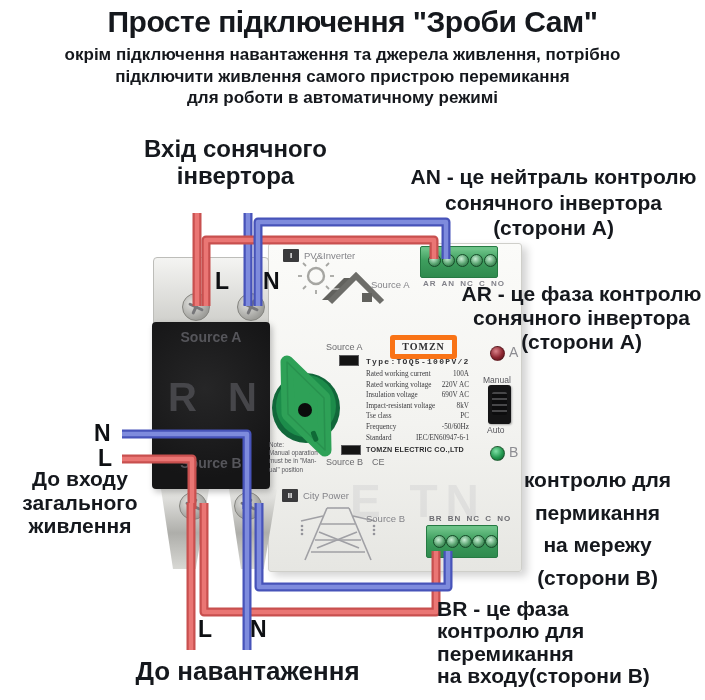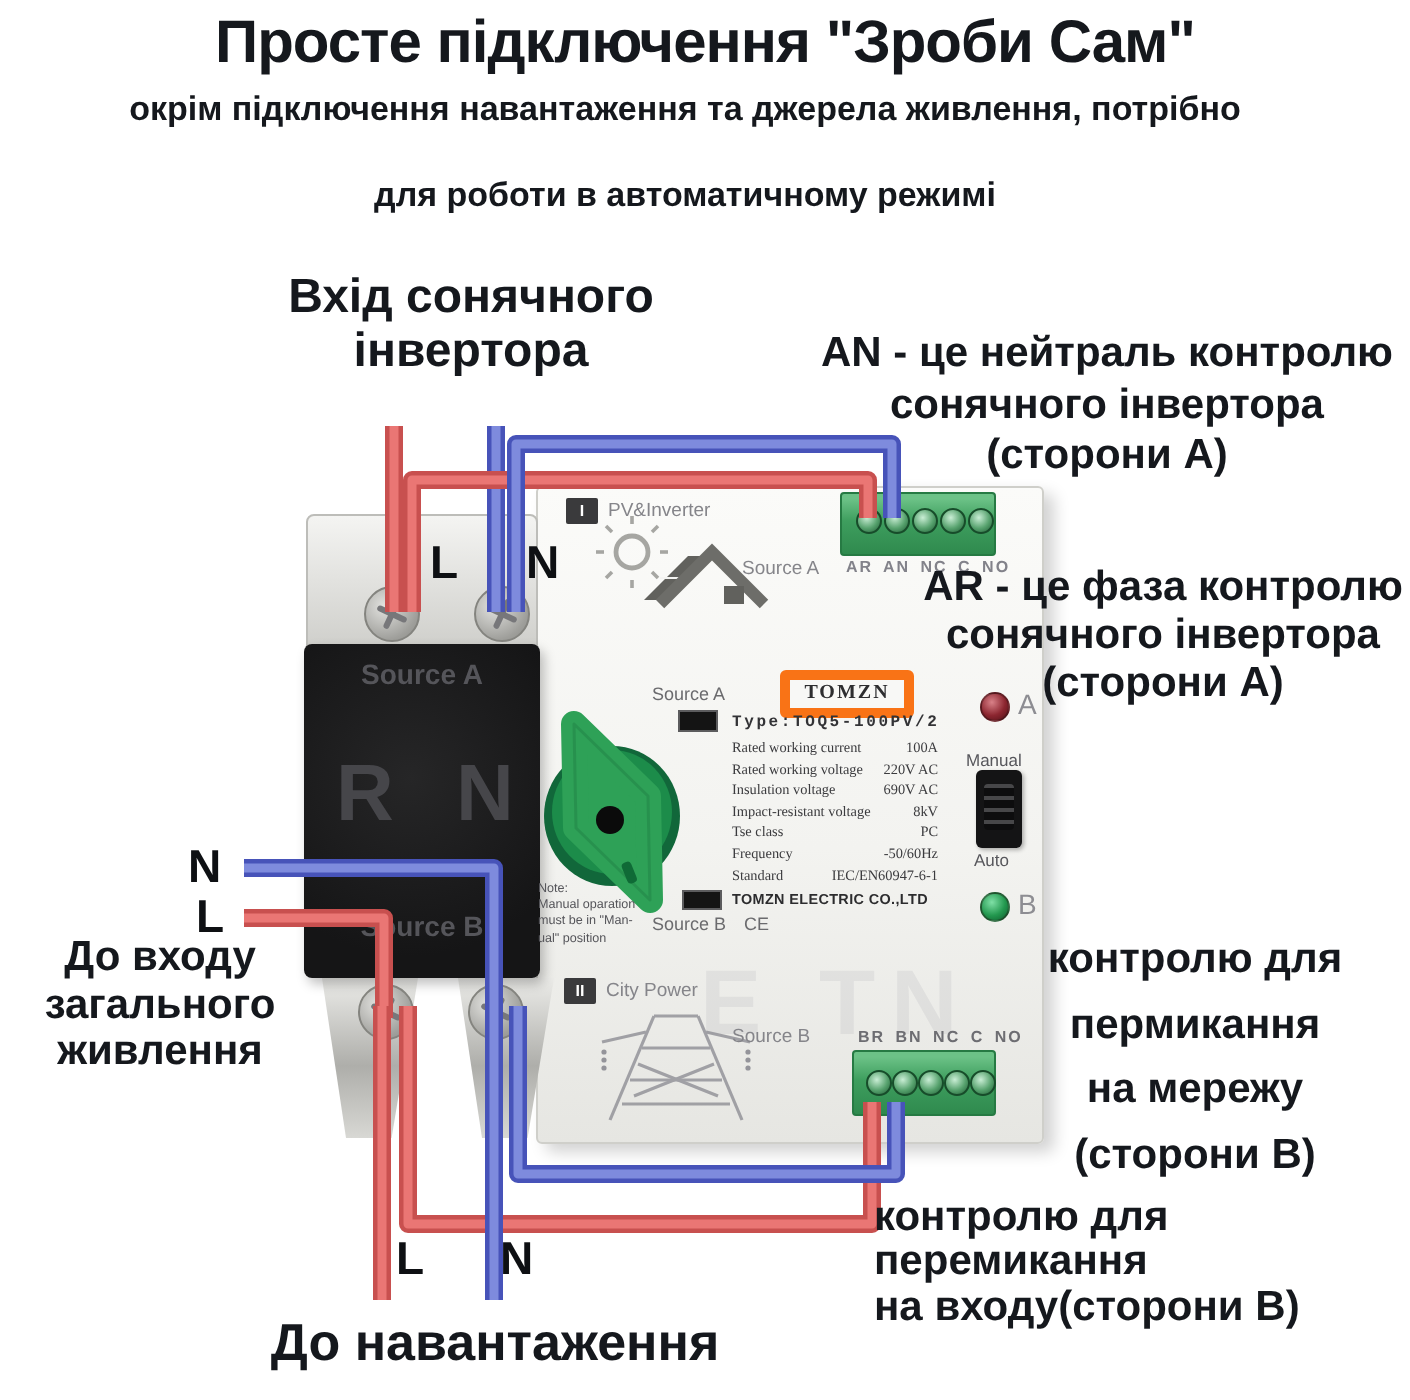--- a/index.html
+++ b/index.html
@@ -60,20 +60,21 @@
   .bl .wo{stroke:#4753b9}
   .bl .wi{stroke:#7e8bdd}
 </style>
 </head>
 <body>
 
 <div class="stage">
 
   <div class="abs ctr title b" style="left:0;top:5px">Просте підключення "Зроби Сам"</div>
   <div class="abs ctr sub b" style="left:0;top:44px">окрім підключення навантаження та джерела живлення, потрібно</div>
+  <div class="abs ctr sub b" style="left:0;top:65.5px">підключити живлення самого пристрою перемикання</div>
   <div class="abs ctr sub b" style="left:0;top:87px">для роботи в автоматичному режимі</div>
 
   <div class="abs ctr lbl" style="left:118px;top:136px;width:235px;font-size:24px;line-height:26.5px">
     <div>Вхід сонячного</div>
     <div>інвертора</div>
   </div>
 
   <div class="abs panel"></div>
 
   <div class="abs housing-top"></div>
@@ -285,20 +286,21 @@
       <div>сонячного інвертора</div>
       <div>(сторони А)</div>
   </div>
   <div class="abs ctr lbl" style="left:490px;top:464px;width:215px;font-size:21px;line-height:32.5px;z-index:15">
       <div>контролю для</div>
       <div>пермикання</div>
     <div>на мережу</div>
       <div>(сторони В)</div>
   </div>
   <div class="abs lbl" style="left:437px;top:598px;width:268px;font-size:21px;line-height:22.4px;z-index:15">
+    <div>BR - це фаза</div>
       <div>контролю для</div>
     <div>перемикання</div>
       <div>на входу(сторони В)</div>
   </div>
   <div class="abs ctr lbl" style="left:70px;top:656px;width:355px;font-size:26px;z-index:15">До навантаження</div>
   <div class="abs ctr lbl" style="left:6px;top:467px;width:148px;font-size:21px;line-height:23.5px;z-index:15">
     <div>До входу</div>
       <div>загального</div>
       <div>живлення</div>
   </div>

